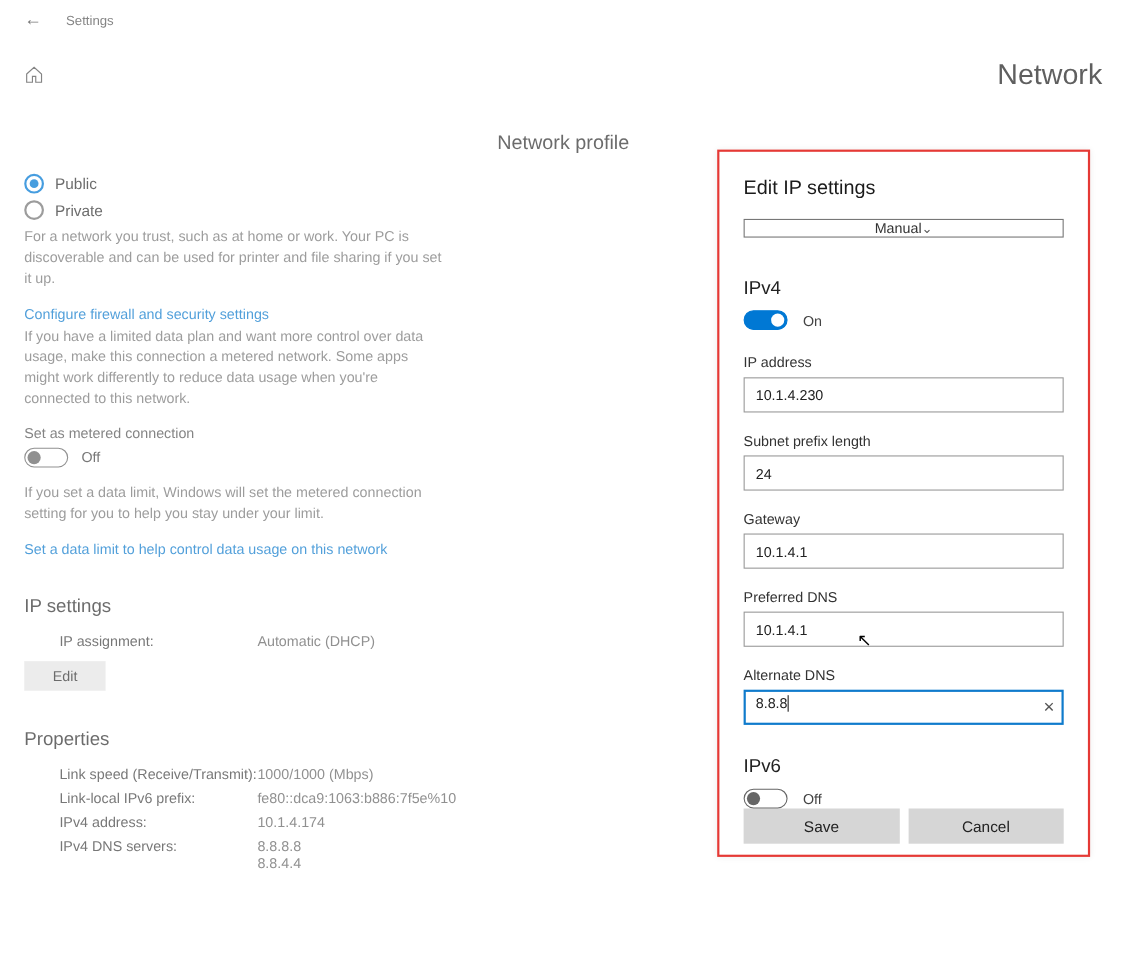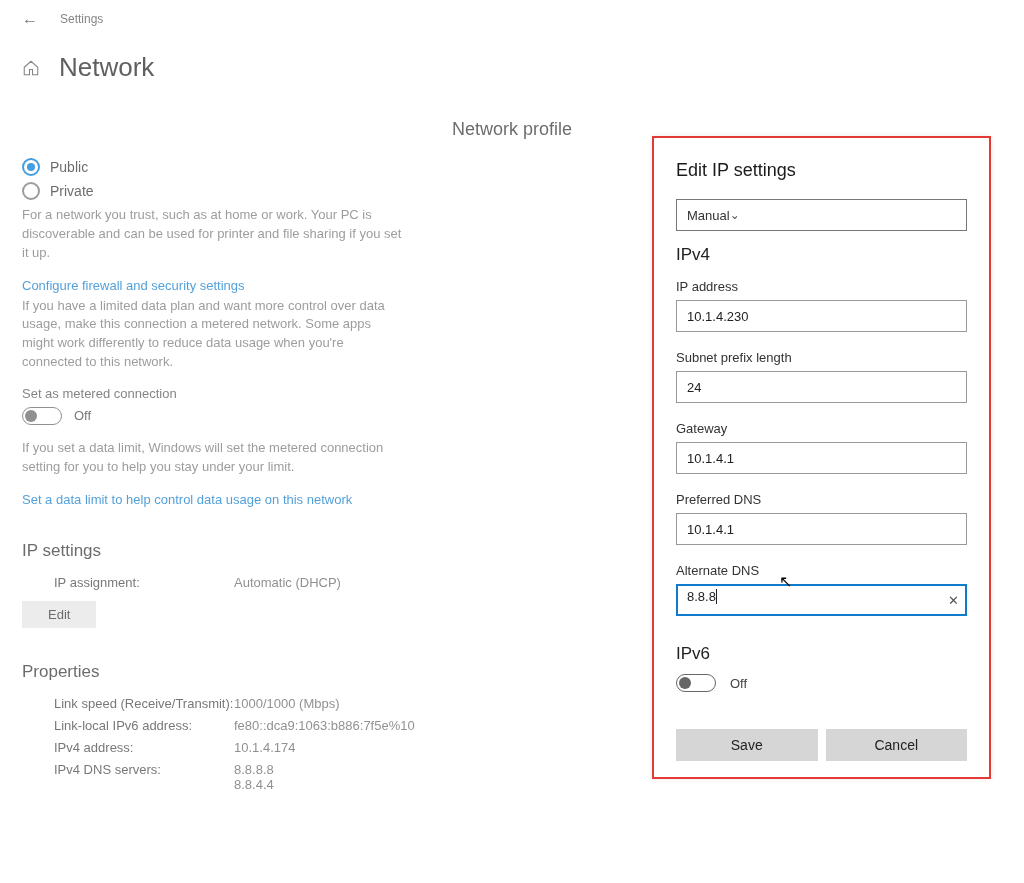--- a/index.html
+++ b/index.html
@@ -25,22 +25,23 @@
     color: #444;
     cursor: pointer;
   }
   .settings-lbl { font-size: 12px; color: #555; }
   .page {
     padding: 20px 22px;
   }
   .page-head {
     display: flex;
     align-items: center;
-    gap: 19px;
+    gap: 3px;
     margin-bottom: 36px;
+    justify-content: space-between;
   }
   .home-icon {
     width: 18px; height: 18px;
     stroke: #555; fill: none; stroke-width: 1.4;
   }
   .page-title {
     font-size: 26px;
     font-weight: 400;
     color: #222;
   }
@@ -113,23 +114,23 @@
     width:339px; height:643px;
     background:#fff;
     border:2px solid #e53935;
     box-shadow: 0 0 6px rgba(0,0,0,0.08);
     padding: 22px 22px 16px 22px;
     display:flex; flex-direction:column;
   }
   .dlg-title { font-size:18px; color:#1a1a1a; margin-bottom:18px; }
   .dlg-select {
     border:1px solid #777; height:32px;
-    display:flex; align-items:center; justify-content:flex-start;
+    display:flex; align-items:center; justify-content:center;
     padding:0 10px; font-size:13px; color:#333; cursor:pointer;
-    margin-bottom:14px;
+    margin-bottom:36px;
   }
   .chev { font-size:12px; color:#555; }
   .dlg-h4 { font-size:17px; color:#222; margin-bottom:10px; }
   .dlg-toggle-row { display:flex; align-items:center; gap:14px; margin-bottom:18px; }
   .dlg-field-lbl { font-size:13px; color:#333; margin:4px 0 6px 0; }
   .dlg-input-wrap { position:relative; margin-bottom:14px; }
   .dlg-input {
     width:100%; height:32px;
     border:1px solid #999;
     padding:0 10px; font-size:13px; color:#222;
@@ -208,21 +209,21 @@
     <button class="edit-btn">Edit</button>
 
     
     <div class="sub-head">Properties</div>
     <div id="props">
         <div class="kv">
           <span class="k">Link speed (Receive/Transmit):</span>
           <span class="v">1000/1000 (Mbps)</span>
         </div>
         <div class="kv">
-          <span class="k">Link-local IPv6 address:</span>
+          <span class="k">Link-local IPv6 prefix:</span>
           <span class="v">fe80::dca9:1063:b886:7f5e%10</span>
         </div>
         <div class="kv">
           <span class="k">IPv4 address:</span>
           <span class="v">10.1.4.174</span>
         </div>
         <div class="kv">
           <span class="k">IPv4 DNS servers:</span>
           <span class="v">8.8.8.8
 8.8.4.4</span>
@@ -233,20 +234,24 @@
 
 <div class="dialog">
   <div class="dlg-title">Edit IP settings</div>
 
   <div class="dlg-select">
     <span>Manual</span>
     <span class="chev">⌄</span>
   </div>
 
   <div class="dlg-h4">IPv4</div>
+  <div class="dlg-toggle-row">
+    <div class="toggle on"></div>
+    <span class="toggle-lbl">On</span>
+  </div>
 
   <div class="dlg-field-lbl">IP address</div>
   <div class="dlg-input-wrap">
     <input class="dlg-input" value="10.1.4.230" style="">
   </div>
 
   <div class="dlg-field-lbl">Subnet prefix length</div>
   <div class="dlg-input-wrap">
     <input class="dlg-input" value="24" style="">
   </div>

